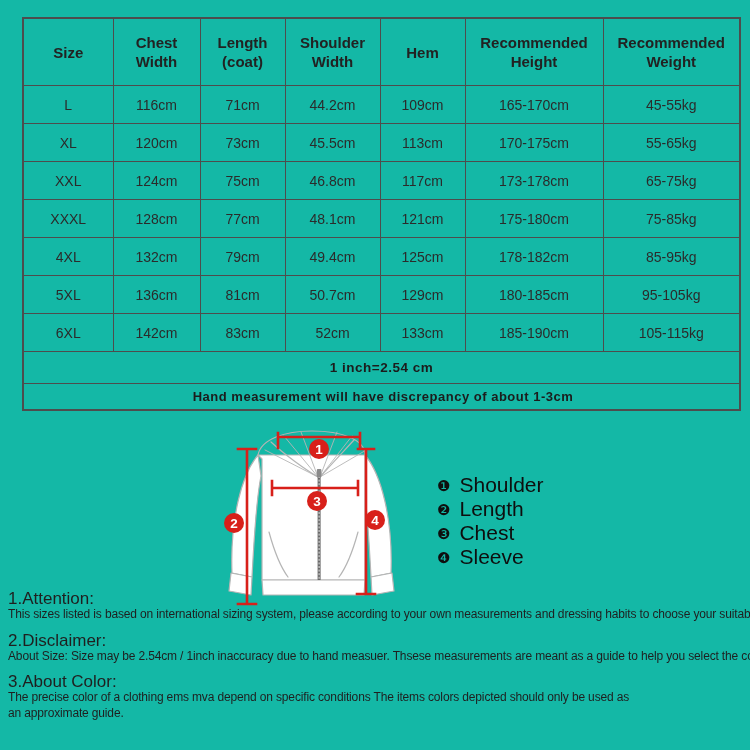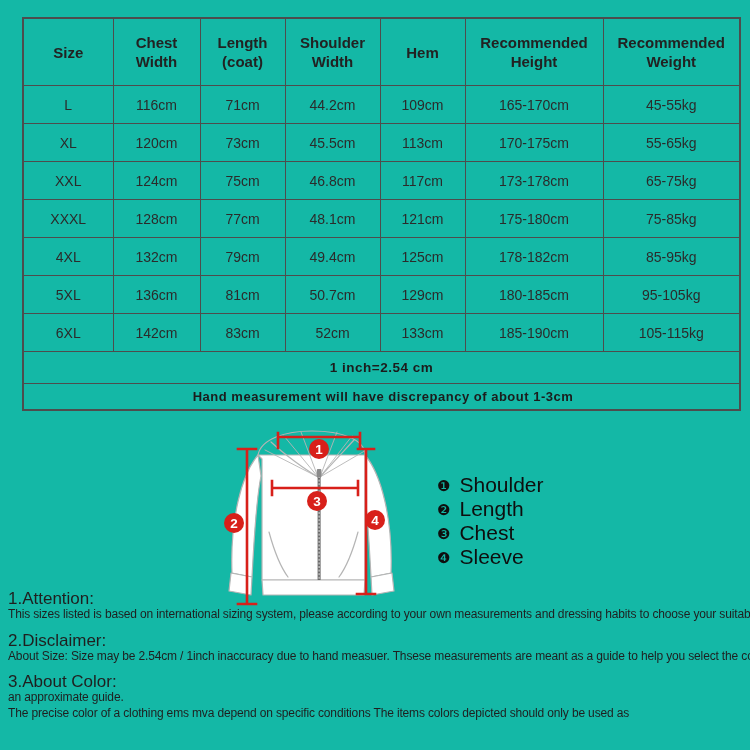--- a/index.html
+++ b/index.html
@@ -195,18 +195,18 @@
     <div class="note-section">
       <div class="note-heading">1.Attention:</div>
       <div class="note-line">This sizes listed is based on international sizing system, please according to your own measurements and dressing habits to choose your suitable size.</div>
     </div>
     <div class="note-section">
       <div class="note-heading">2.Disclaimer:</div>
       <div class="note-line">About Size: Size may be 2.54cm / 1inch inaccuracy due to hand measuer. Thsese measurements are meant as a guide to help you select the correct size.</div>
     </div>
     <div class="note-section">
       <div class="note-heading">3.About Color:</div>
+      <div class="note-line">The precise color of a clothing ems mva depend on specific conditions The items colors depicted should only be used as</div>
       <div class="note-line">an approximate guide.</div>
-      <div class="note-line">The precise color of a clothing ems mva depend on specific conditions The items colors depicted should only be used as</div>
     </div>
   </div>
 
 </div>
 
 </body></html>

